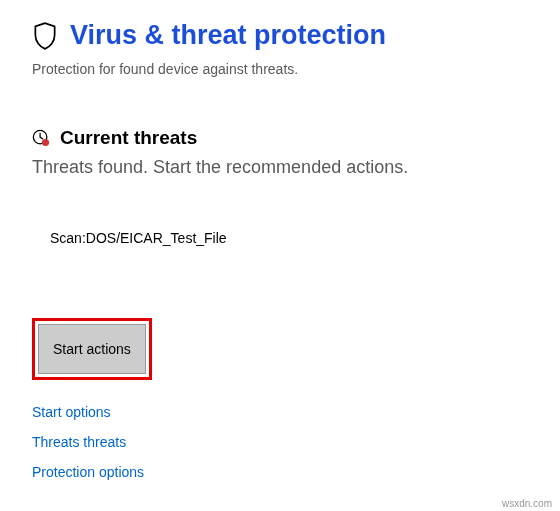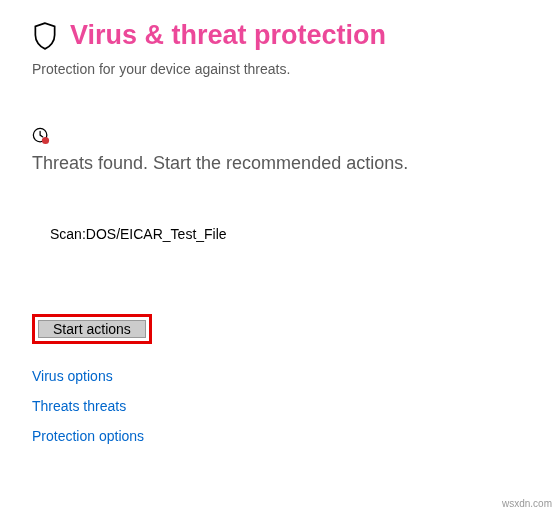--- a/index.html
+++ b/index.html
@@ -23,21 +23,21 @@
       margin-bottom: 10px;
     }
     .shield-icon svg {
       width: 26px;
       height: 30px;
       display: block;
     }
     .page-title {
       font-size: 27px;
       font-weight: 600;
-      color: #ec4899;
+      color: #1d4ed8;
     }
     .page-subtitle {
       font-size: 14px;
       color: #5a5a5a;
       margin-bottom: 50px;
     }
     .section-row {
       display: flex;
       align-items: center;
       gap: 10px;
@@ -66,21 +66,21 @@
     }
     .highlight-box {
       display: inline-block;
       border: 3px solid #e30000;
       padding: 3px;
       margin-bottom: 24px;
     }
     .start-actions-btn {
       background: #cccccc;
       border: 1px solid #999;
-      padding: 0 14px;
+      padding: 16px 14px;
       font-size: 14px;
       font-family: inherit;
       cursor: pointer;
       color: #000;
     }
     .link-item {
       font-size: 14px;
       color: #0066cc;
       margin-bottom: 14px;
       cursor: pointer;
@@ -101,40 +101,41 @@
 
 <div class="header-row">
   <span class="shield-icon">
     <svg viewBox="0 0 24 28" fill="none" stroke="#000" stroke-width="1.6">
       <path d="M12 2 L3 5 L3 13 C3 19 7 24 12 26 C17 24 21 19 21 13 L21 5 Z"></path>
     </svg>
   </span>
   <h1 class="page-title">Virus &amp; threat protection</h1>
 </div>
 
-<p class="page-subtitle">Protection for your device against threats.</p>
+<p class="page-subtitle">Protection for found device against threats.</p>
 
 <div class="section-row">
   <span class="threat-icon">
     <svg viewBox="0 0 20 20">
       <circle cx="9" cy="9" r="7.5" fill="none" stroke="#000" stroke-width="1.4"></circle>
       <path d="M9 5 L9 9 L12 11" fill="none" stroke="#000" stroke-width="1.4" stroke-linecap="round"></path>
       <circle cx="15" cy="15" r="4" fill="#d13438"></circle>
     </svg>
   </span>
+  <h2 class="section-title">Current threats</h2>
 </div>
 
 <p class="section-subtitle">Threats found. Start the recommended actions.</p>
 
 <div class="threat-name">Scan:DOS/EICAR_Test_File</div>
 
 <div class="highlight-box">
   <button class="start-actions-btn">Start actions</button>
 </div>
 
-<a class="link-item">Virus options</a>
+<a class="link-item">Start options</a>
 <a class="link-item">Threats threats</a>
 <a class="link-item">Protection options</a>
 
 <div class="watermark">wsxdn.com</div>
 
 
 
 
 </body></html>

